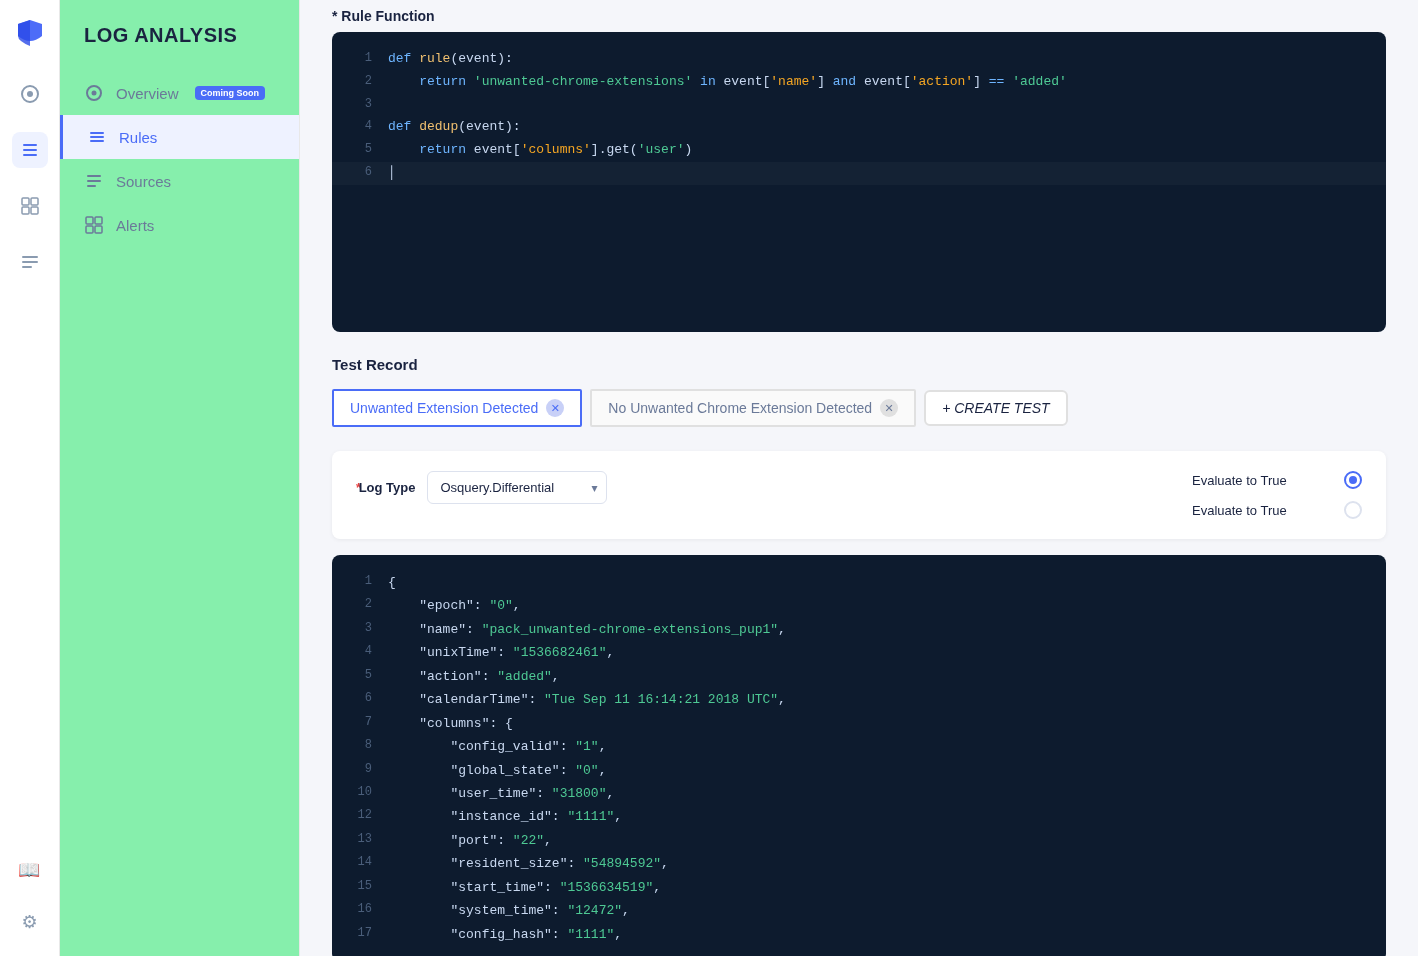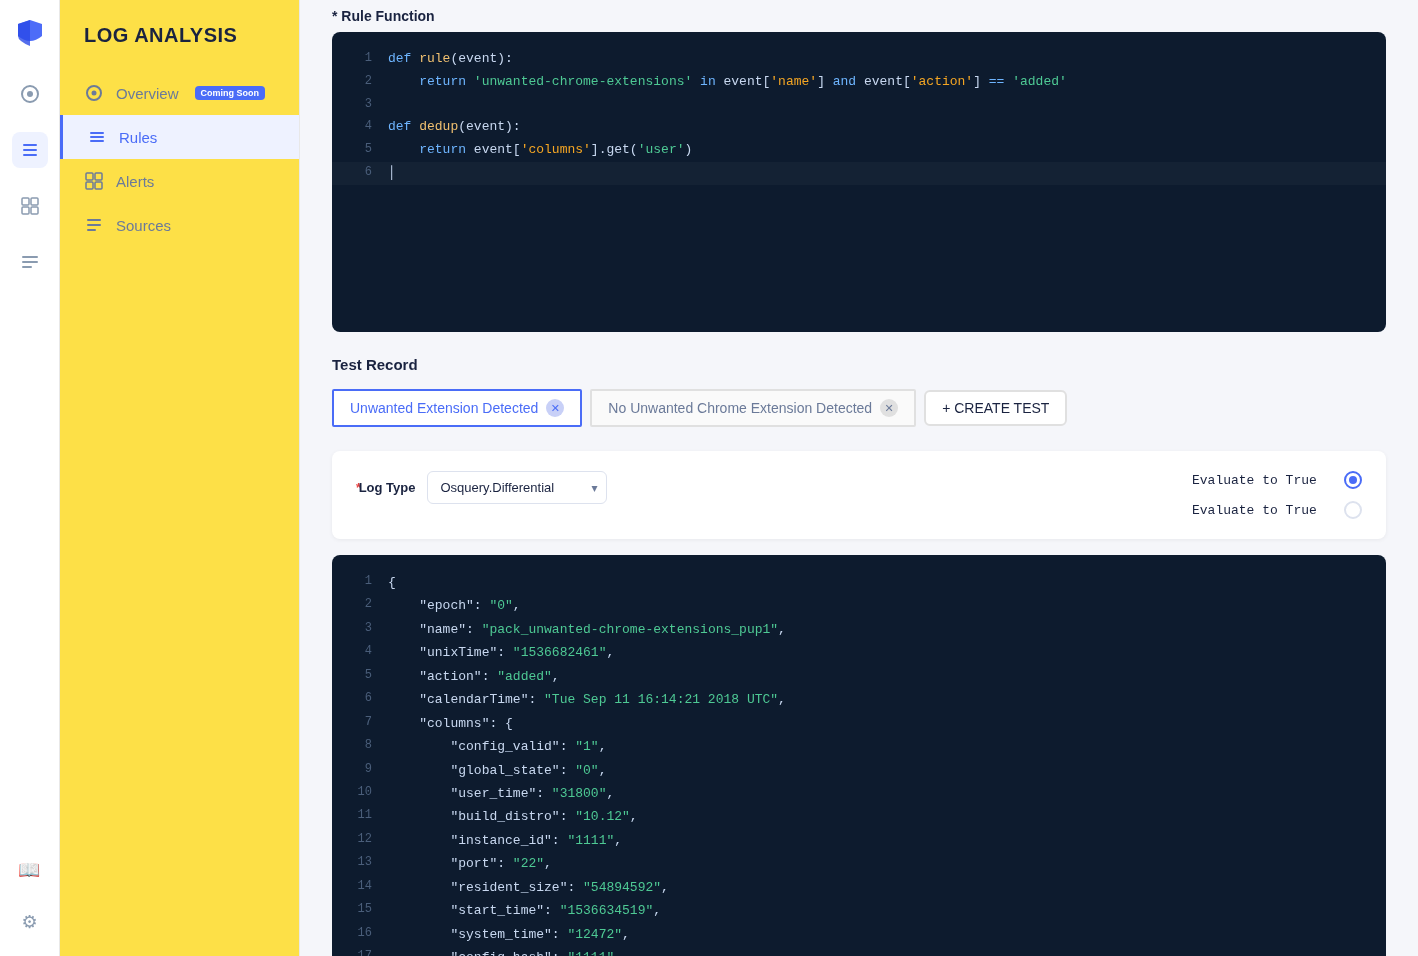--- a/index.html
+++ b/index.html
@@ -40,21 +40,21 @@
       margin-top: auto;
       display: flex;
       flex-direction: column;
       gap: 16px;
       align-items: center;
     }
 
     
     .sidebar-wide {
       width: 240px;
-      background: #fde047;
+      background: #86efac;
       border-right: 1px solid #e8e8e8;
       padding: 24px 0;
     }
     .sidebar-wide .app-title {
       font-size: 20px;
       font-weight: 800;
       color: #1a2340;
       padding: 0 24px 24px;
       letter-spacing: 0.5px;
     }
@@ -202,20 +202,21 @@
       align-items: center;
       gap: 6px;
       padding: 8px 16px;
       border: 2px solid #e0e0e0;
       border-radius: 6px;
       background: #fff;
       color: #1a2340;
       font-size: 14px;
       font-weight: 500;
       cursor: pointer;
+      font-style: italic;
     }
 
     
     .form-row {
       display: flex;
       align-items: flex-start;
       gap: 32px;
       margin: 20px 0;
       padding: 0;
     }
@@ -266,21 +267,20 @@
       pointer-events: none;
       font-size: 12px;
     }
 
     
     .evaluate-section {
       display: flex;
       flex-direction: column;
       gap: 12px;
       margin-left: auto;
-      font-family: Liberation Mono, monospace;
     }
     .evaluate-row {
       display: flex;
       align-items: center;
       gap: 12px;
     }
     .evaluate-label {
       font-size: 13px;
       font-weight: 500;
       color: #1a2340;
@@ -385,43 +385,43 @@
 
   <div class="nav-item active">
     <span class="item-icon">
       <svg width="18" height="18" viewBox="0 0 18 18" fill="currentColor">
         <rect x="2" y="4" width="14" height="2" rx="1"></rect>
         <rect x="2" y="8" width="14" height="2" rx="1"></rect>
         <rect x="2" y="12" width="14" height="2" rx="1"></rect>
       </svg>
     </span>
     <span>Rules</span>
+  </div>
+
+  <div class="nav-item">
+    <span class="item-icon">
+      <svg width="18" height="18" viewBox="0 0 18 18" fill="currentColor">
+        <rect x="2" y="3" width="14" height="2" rx="1"></rect>
+        <rect x="2" y="8" width="14" height="2" rx="1"></rect>
+        <rect x="2" y="13" width="9" height="2" rx="1"></rect>
+      </svg>
+    </span>
+    <span>Sources</span>
   </div>
 
   <div class="nav-item">
     <span class="item-icon">
       <svg width="18" height="18" viewBox="0 0 18 18" fill="currentColor">
         <rect x="1" y="1" width="7" height="7" rx="1" stroke="currentColor" stroke-width="1.5" fill="none"></rect>
         <rect x="10" y="1" width="7" height="7" rx="1" stroke="currentColor" stroke-width="1.5" fill="none"></rect>
         <rect x="1" y="10" width="7" height="7" rx="1" stroke="currentColor" stroke-width="1.5" fill="none"></rect>
         <rect x="10" y="10" width="7" height="7" rx="1" stroke="currentColor" stroke-width="1.5" fill="none"></rect>
       </svg>
     </span>
     <span>Alerts</span>
-  </div>
-
-  <div class="nav-item">
-    <span class="item-icon">
-      <svg width="18" height="18" viewBox="0 0 18 18" fill="currentColor">
-        <rect x="2" y="3" width="14" height="2" rx="1"></rect>
-        <rect x="2" y="8" width="14" height="2" rx="1"></rect>
-        <rect x="2" y="13" width="9" height="2" rx="1"></rect>
-      </svg>
-    </span>
-    <span>Sources</span>
   </div>
 </div>
 
 <div class="main-content">
 
   <div class="section-label" style="margin-top: 8px; margin-bottom: 8px;">* Rule Function</div>
 
   <div class="code-editor">
 
     <div class="code-line">
@@ -538,24 +538,20 @@
     </div>
     <div class="code-line">
       <span class="line-num">9</span>
       <span class="code-text">        <span class="json-key">"global_state"</span>: <span class="json-str-green">"0"</span>,</span>
     </div>
     <div class="code-line">
       <span class="line-num">10</span>
       <span class="code-text">        <span class="json-key">"user_time"</span>: <span class="json-str-green">"31800"</span>,</span>
     </div>
     <div class="code-line">
-      <span class="line-num">11</span>
-      <span class="code-text">        <span class="json-key">"build_distro"</span>: <span class="json-str-green">"10.12"</span>,</span>
-    </div>
-    <div class="code-line">
       <span class="line-num">12</span>
       <span class="code-text">        <span class="json-key">"instance_id"</span>: <span class="json-str-green">"1111"</span>,</span>
     </div>
     <div class="code-line">
       <span class="line-num">13</span>
       <span class="code-text">        <span class="json-key">"port"</span>: <span class="json-str-green">"22"</span>,</span>
     </div>
     <div class="code-line">
       <span class="line-num">14</span>
       <span class="code-text">        <span class="json-key">"resident_size"</span>: <span class="json-str-green">"54894592"</span>,</span>

